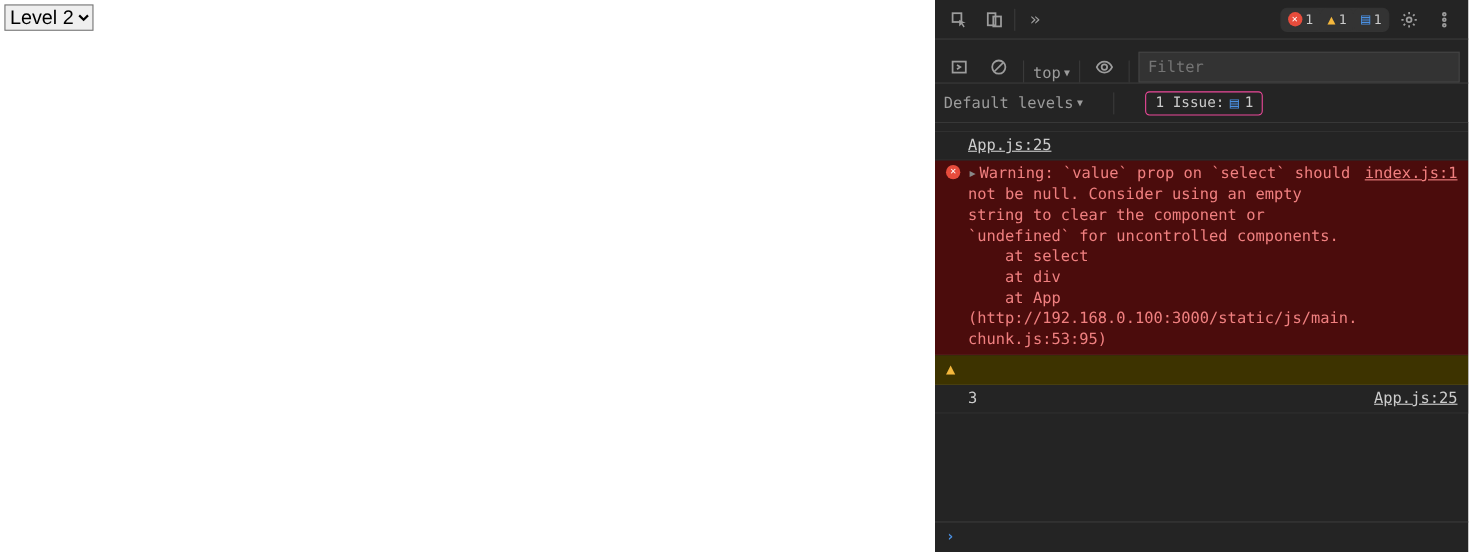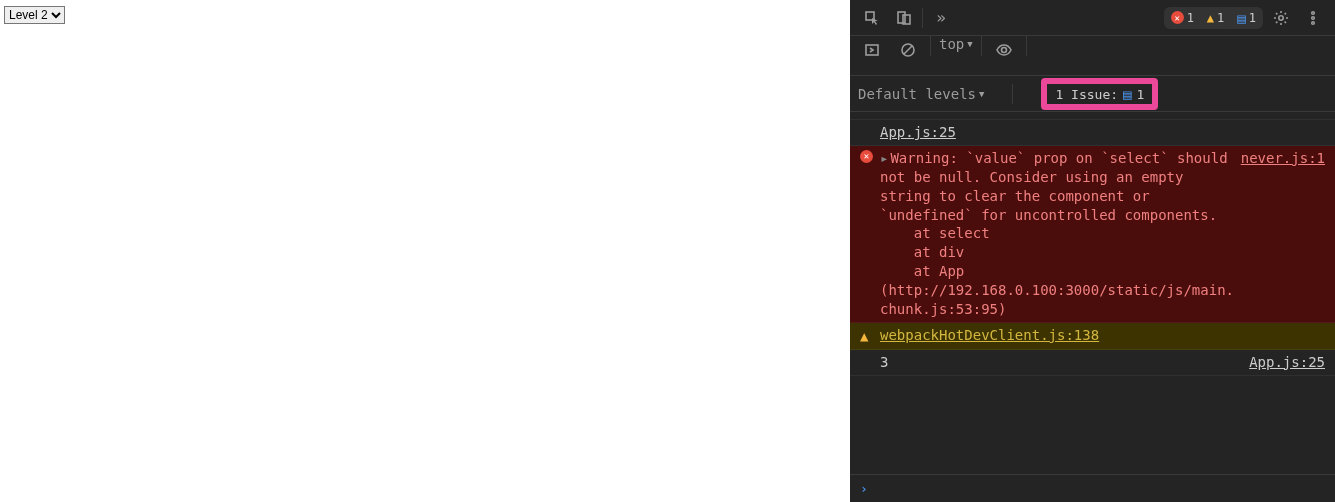--- a/index.html
+++ b/index.html
@@ -1,36 +1,36 @@
 <!DOCTYPE html>
 <html><head>
 <meta charset="utf-8">
 <style>
 *{box-sizing:border-box;margin:0;padding:0}
 body{font-family:-apple-system,BlinkMacSystemFont,"Segoe UI",Roboto,sans-serif;width:1335px;height:502px;display:flex;background:#fff;overflow:hidden}
 .page{flex:1;background:#fff;padding:4px}
-select{font-size:12px;background:#efefef;border:1px solid #767676}
+select{font-size:18px;background:#efefef;border:1px solid #767676}
 .dt{width:485px;background:#242424;color:#ccc;font-size:13px;display:flex;flex-direction:column;font-family:Menlo,Consolas,monospace}
 .tb{display:flex;align-items:center;height:36px;padding:0 8px;border-bottom:1px solid #3a3a3a;gap:4px}
 .sp{flex:1}
 .ib{width:28px;height:28px;display:flex;align-items:center;justify-content:center;color:#9c9c9c;cursor:pointer}
 .ib svg{width:16px;height:16px;fill:none;stroke:currentColor;stroke-width:1.6}
 .chev{font-size:16px;color:#9c9c9c}
 .badge{display:flex;align-items:center;gap:3px;padding:2px 6px;border-radius:4px;font-size:12px;background:#333;color:#ccc}
 .badges{display:flex;gap:1px;background:#333;border-radius:6px;padding:1px}
 .be{background:#e74c3c;border-radius:50%;width:13px;height:13px;display:flex;align-items:center;justify-content:center;color:#fff;font-size:9px}
 .bw{color:#f5b83d}
 .bi{color:#4a90e2}
-.tb2{display:flex;align-items:flex-start;height:40px;padding:0 8px;gap:8px;border-bottom:1px solid #3a3a3a}
+.tb2{display:flex;align-items:flex-end;height:40px;padding:0 8px;gap:8px;border-bottom:1px solid #3a3a3a}
 .sep{width:1px;height:20px;background:#3a3a3a}
 .lbl{color:#9c9c9c;font-size:14px;display:flex;align-items:center;gap:3px}
 .tri{font-size:9px}
 .filter{flex:1;background:#333;border:1px solid #444;color:#9c9c9c;padding:4px 8px;font-size:14px;font-family:inherit;height:28px}
 .tb3{display:flex;align-items:center;height:36px;padding:0 8px;gap:28px;border-bottom:1px solid #3a3a3a}
-.issue{display:flex;align-items:flex-end;gap:5px;border:6px solid #ec4899;padding:2px 8px;border-radius:4px;font-size:13px}
+.issue{display:flex;align-items:flex-start;gap:5px;border:1px solid #ec4899;padding:2px 8px;border-radius:4px;font-size:13px}
 .ic-chat{color:#4a90e2;font-size:14px}
 .msgs{flex:1;overflow:auto;font-size:14px;line-height:1.35}
 .msg{padding:3px 10px;display:flex;gap:6px;border-bottom:1px solid rgba(255,255,255,.06)}
 .msg.info{background:#242424;color:#ccc}
 .msg.err{background:#4b0c0c;color:#f08080}
 .msg.warn{background:#3d3300;color:#d4b73f}
 .icn{width:14px;flex-shrink:0;padding-top:1px}
 .icn .be{width:13px;height:13px}
 .icn .wt{color:#f5b83d}
 .body{flex:1;white-space:pre-wrap;word-break:break-word}
@@ -112,20 +112,21 @@
         <span class="tri">▼</span>
       </div>
     <div class="sep"></div>
     <div class="ib">
         <svg viewBox="0 0 16 16">
           <path d="M1 8c2-4 5-5 7-5s5 1 7 5c-2 4-5 5-7 5s-5-1-7-5z"></path>
           <circle cx="8" cy="8" r="2.5"></circle>
         </svg>
       </div>
     <div class="sep"></div>
+    <input class="filter" placeholder="Filter" style="">
   </div>
 
   <div class="tb3">
     <div class="lbl">
         <span>Default levels</span>
         <span class="tri">▼</span>
       </div>
     <div class="sep"></div>
     <div class="issue">
       <span>1 Issue:</span>
@@ -143,25 +144,24 @@
         <div class="src">App.js:25</div>
       </div>
       <div class="msg err">
         <div class="icn">
           <div class="be">✕</div>
         </div>
         <div class="body"><span class="expand">▸</span>Warning: `value` prop on `select` should not be null. Consider using an empty string to clear the component or `undefined` for uncontrolled components.
     at select
     at div
     at App (<a>http://192.168.0.100:3000/static/js/main.chunk.js:53:95</a>)</div>
-        <div class="src">never.js:1</div>
+        <div class="src">index.js:1</div>
       </div>
       <div class="msg warn">
         <div class="icn"><span class="wt">▲</span></div>
-        <div class="src">webpackHotDevClient.js:138</div>
       </div>
       <div class="msg info">
         <div class="icn"></div>
         <div class="body">3</div>
         <div class="src">App.js:25</div>
       </div>
     </div>
   <div class="prompt">›</div>
 </div>
 

